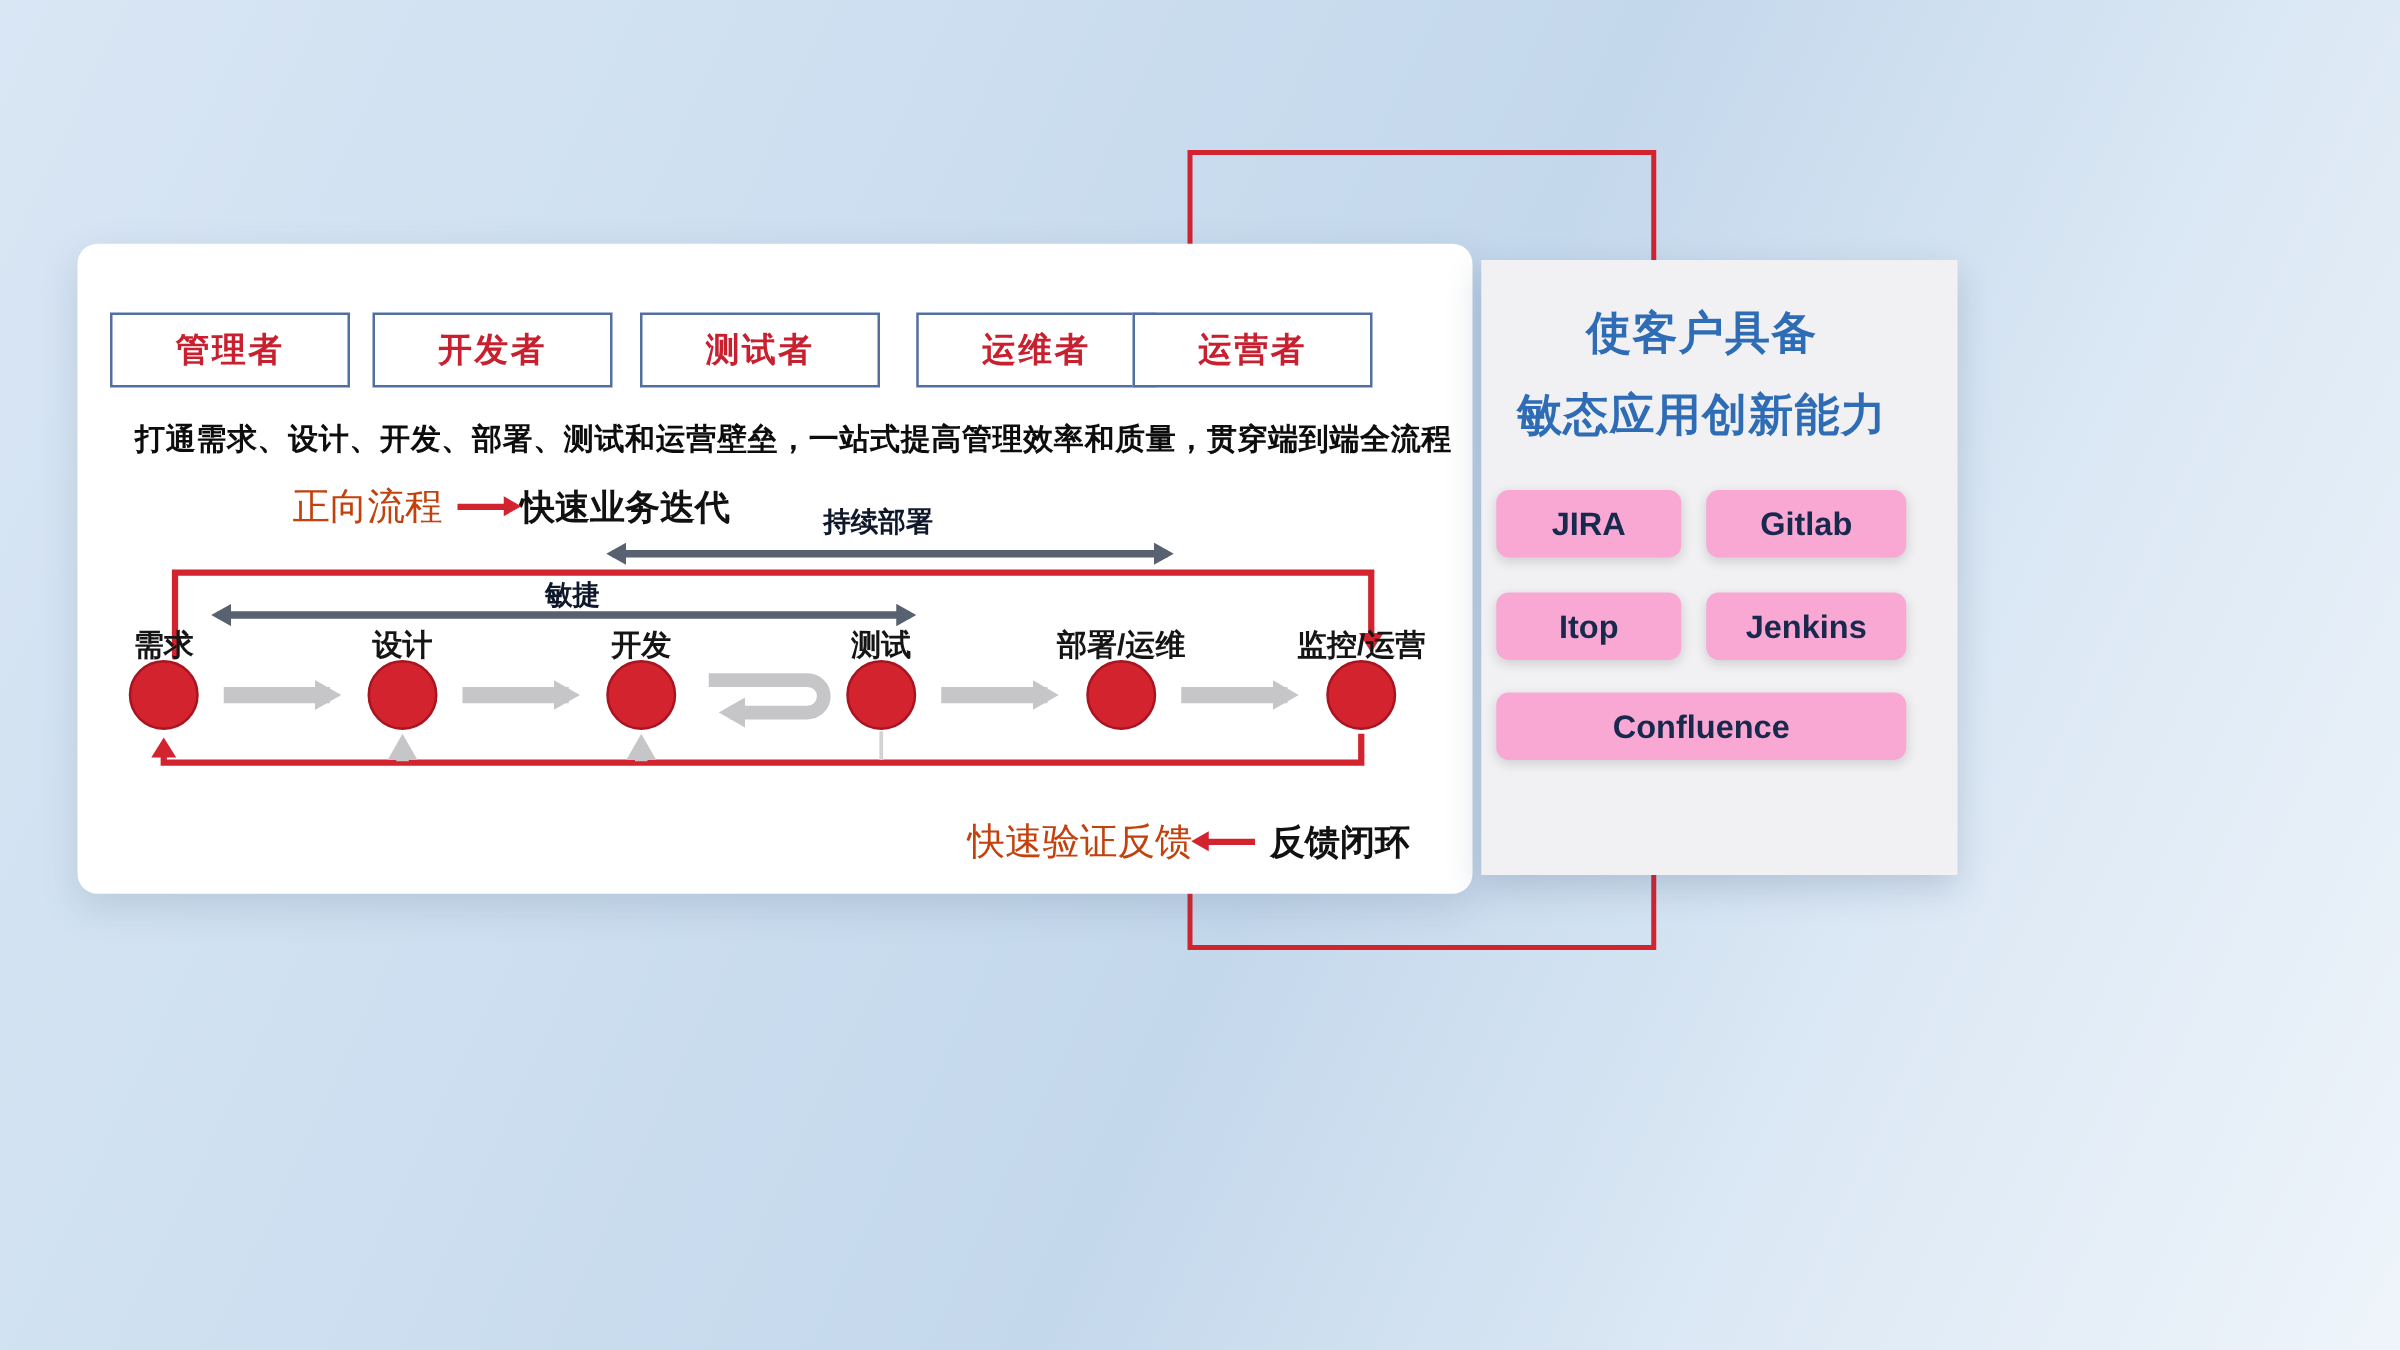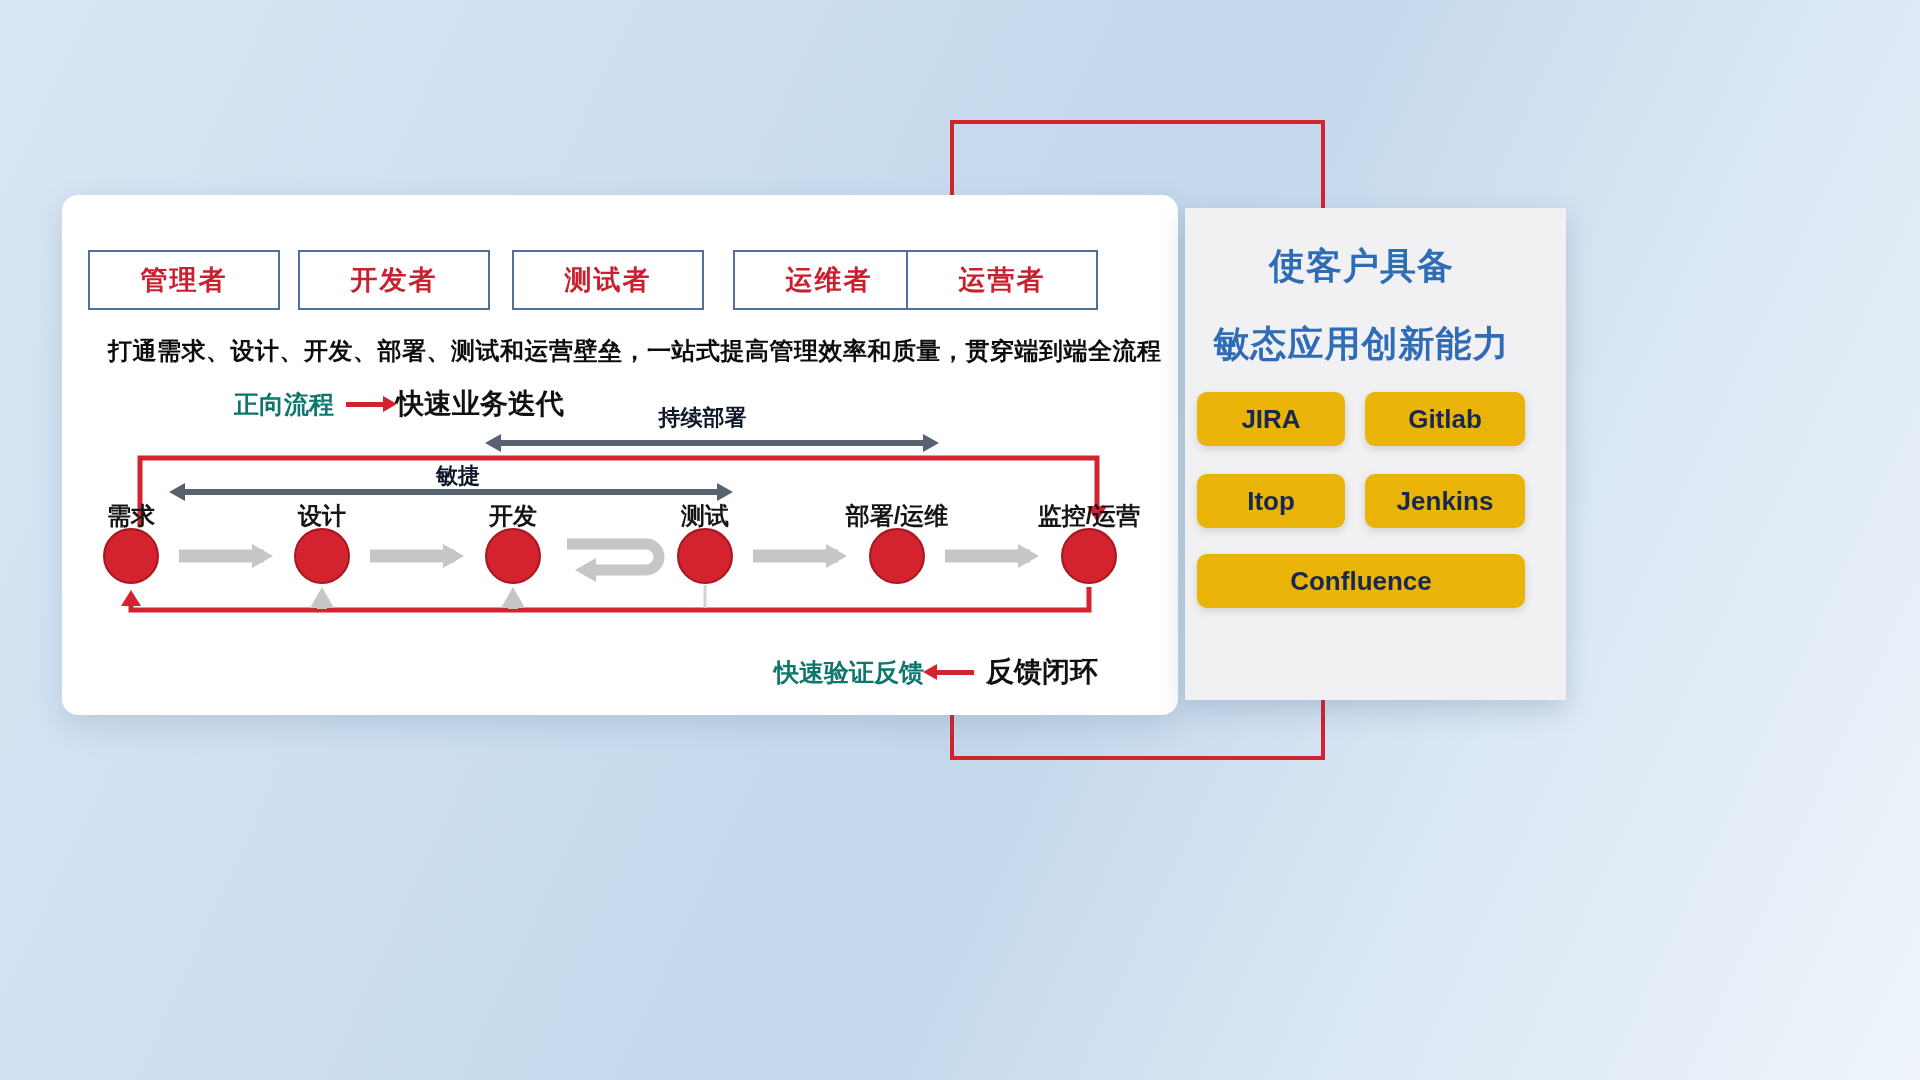--- a/index.html
+++ b/index.html
@@ -32,21 +32,21 @@
   .role-0{left:26px;}.role-1{left:236px;}.role-2{left:450px;}.role-3{left:671px;}.role-4{left:844px;}
 
   .headline{
     position:absolute;left:46px;top:140px;width:1040px;
     font-size:24px;font-weight:700;color:#0d0d0d;letter-spacing:.5px;white-space:nowrap;
   }
 
   .legend-row{position:absolute;display:flex;align-items:center;gap:12px;}
   .legend-forward{left:172px;top:190px;}
   .legend-feedback{left:712px;top:458px;}
-  .legend-label{font-size:25px;font-weight:700;color:#0f766e;}
+  .legend-label{font-size:30px;font-weight:400;color:#c2410c;}
   .legend-value{font-size:28px;font-weight:600;color:#111;}
 
   .arr{position:relative;height:5px;width:38px;background:var(--accent-red,#d2232e);display:inline-block;}
   .arr-right::after{
     content:"";position:absolute;right:-13px;top:-6px;
     border-left:14px solid var(--accent-red,#d2232e);
     border-top:8px solid transparent;border-bottom:8px solid transparent;
   }
   .arr-left::before{
     content:"";position:absolute;left:-13px;top:-6px;
@@ -77,23 +77,23 @@
   
   .panel{
     position:absolute;left:1185px;top:208px;width:381px;height:492px;
     background:#f1f1f4;z-index:2;box-shadow:0 10px 26px rgba(60,80,120,.22);
   }
   .panel-title{
     position:absolute;left:0;width:353px;text-align:center;
     font-size:36px;font-weight:700;color:var(--title-blue,#2e6cb5);letter-spacing:1px;white-space:nowrap;
   }
   .panel-title-1{top:34px;}
-  .panel-title-2{top:112px;}
+  .panel-title-2{top:100px;}
   .tool{
-    position:absolute;height:54px;background:#eab308;border-radius:10px;
+    position:absolute;height:54px;background:#f9a8d4;border-radius:10px;
     box-shadow:0 3px 9px rgba(0,0,0,.14);
     display:flex;align-items:center;justify-content:center;
     font-size:26px;font-weight:700;color:var(--tool-text-navy,#17294d);
   }
   .tool-0{left:12px;top:184px;width:148px;}
   .tool-1{left:180px;top:184px;width:160px;}
   .tool-2{left:12px;top:266px;width:148px;}
   .tool-3{left:180px;top:266px;width:160px;}
   .tool-4{left:12px;top:346px;width:328px;}
 </style>

